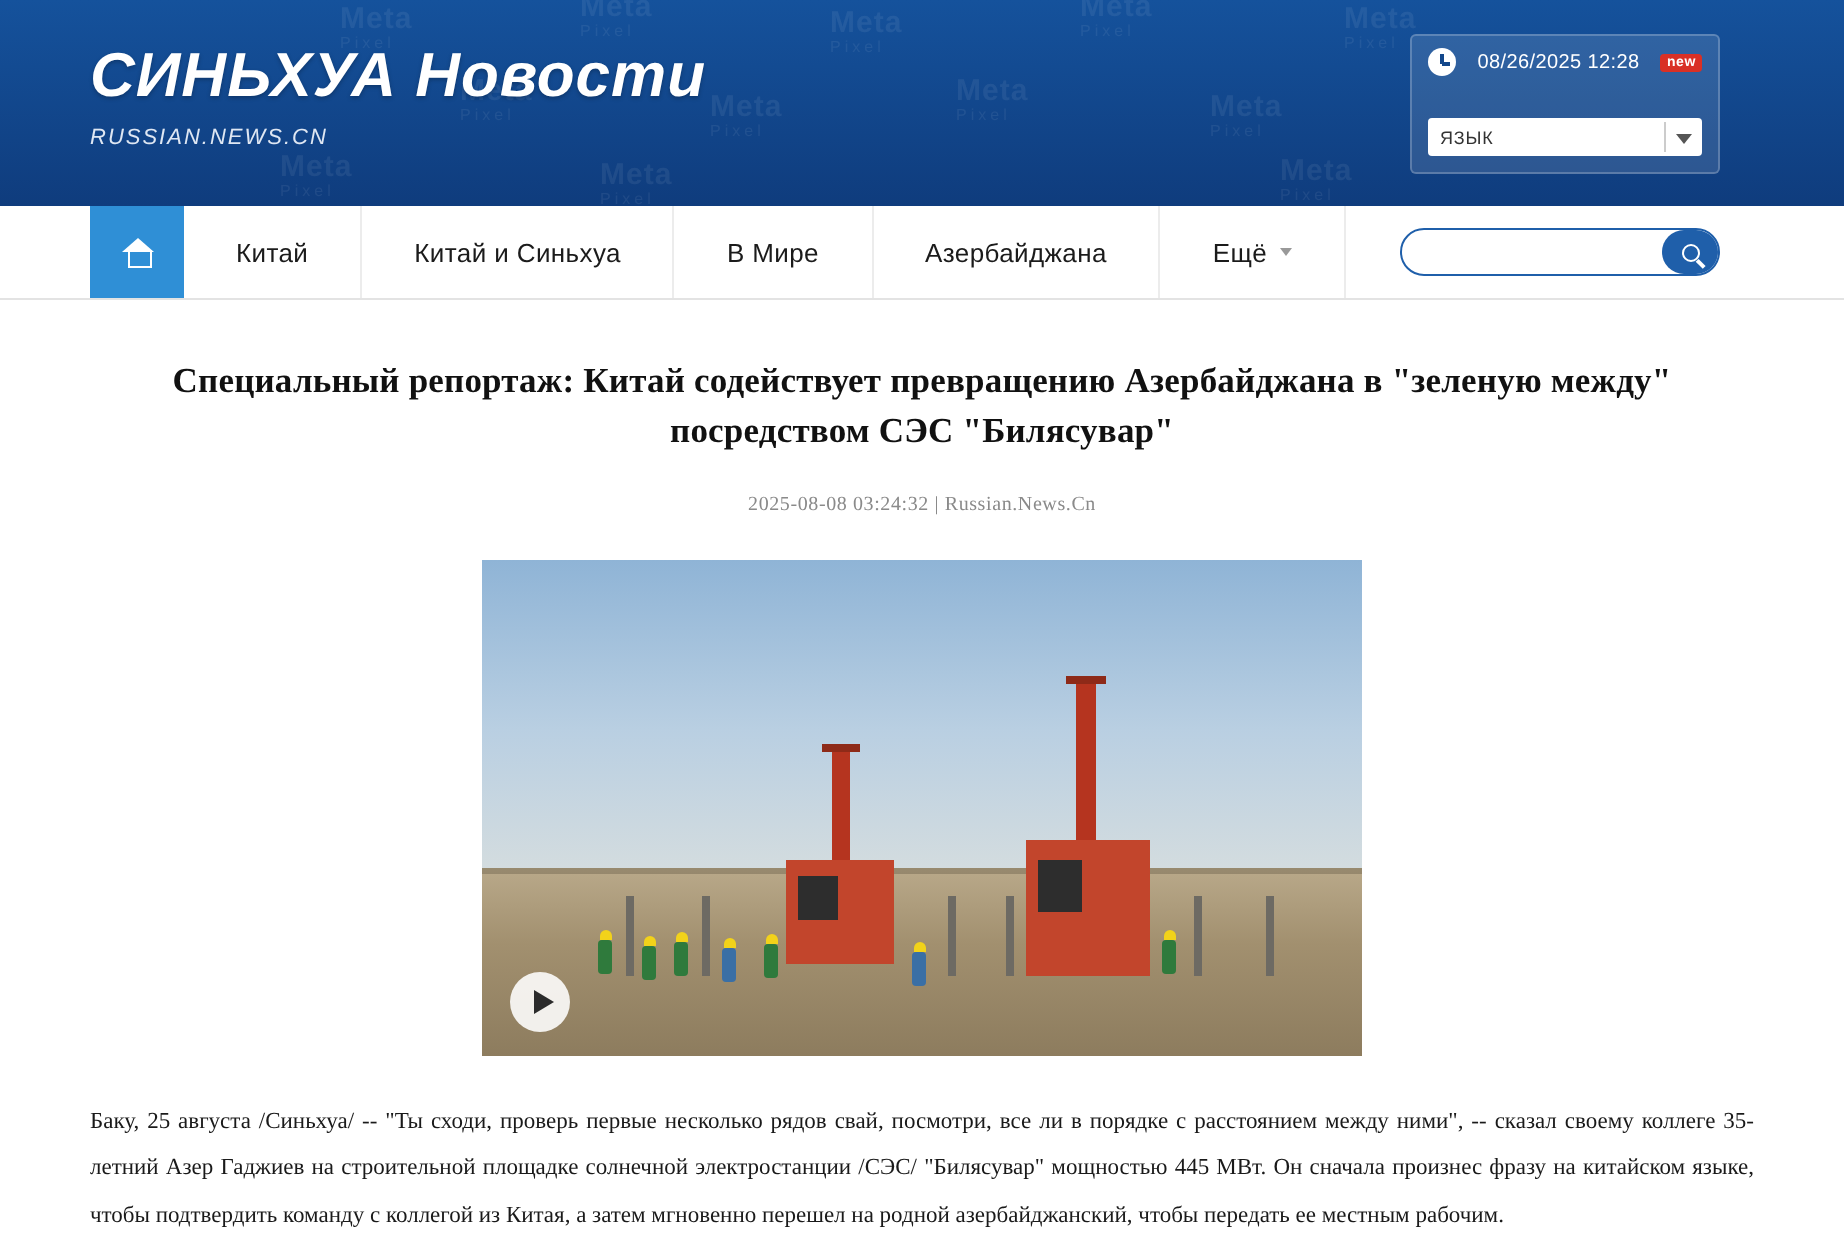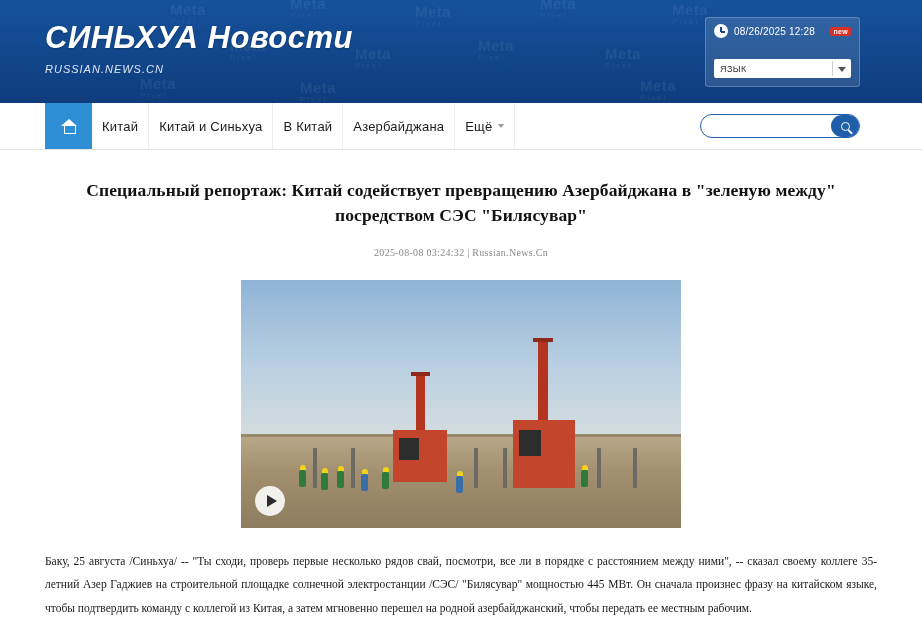--- a/index.html
+++ b/index.html
@@ -89,20 +89,21 @@
     position: absolute;
     left: 6.5px; top: 7px;
     width: 4px; height: 1.5px;
     background: #13478b;
   }
   .hdr-date {
     color: #ffffff;
     font-size: 10px;
     letter-spacing: 0.2px;
     flex: 1;
+    text-align: center;
   }
   .badge-new {
     background: #d93025;
     color: #ffffff;
     font-size: 7px;
     font-weight: bold;
     padding: 1px 3px;
     border-radius: 2px;
     letter-spacing: 0.3px;
   }
@@ -163,21 +164,21 @@
   }
   .home-icon::after {
     content: "";
     position: absolute; left: 3px; top: 6px;
     width: 10px; height: 8px;
     border: 1.5px solid #ffffff;
     border-top: none;
   }
   .nav-item {
     display: flex; align-items: center;
-    padding: 0 10px;
+    padding: 0 26px;
     font-size: 13px;
     color: #1b1b1b;
     border-right: 1px solid #ececec;
     white-space: nowrap;
     letter-spacing: 0.2px;
   }
   .nav-item:first-of-type { border-left: 1px solid #ececec; }
   .nav-item .caret {
     display: inline-block;
     margin-left: 6px;
@@ -372,21 +373,21 @@
     <div class="nav-home">
       <span class="home-icon"></span>
     </div>
     <div class="nav-item">
       <span>Китай</span>
     </div>
     <div class="nav-item">
       <span>Китай и Синьхуа</span>
     </div>
     <div class="nav-item">
-      <span>В Китай</span>
+      <span>В Мире</span>
     </div>
     <div class="nav-item">
       <span>Азербайджана</span>
     </div>
     <div class="nav-item">
       <span>Ещё</span>
       <span class="caret"></span>
     </div>
 
     <div class="search-wrap">

